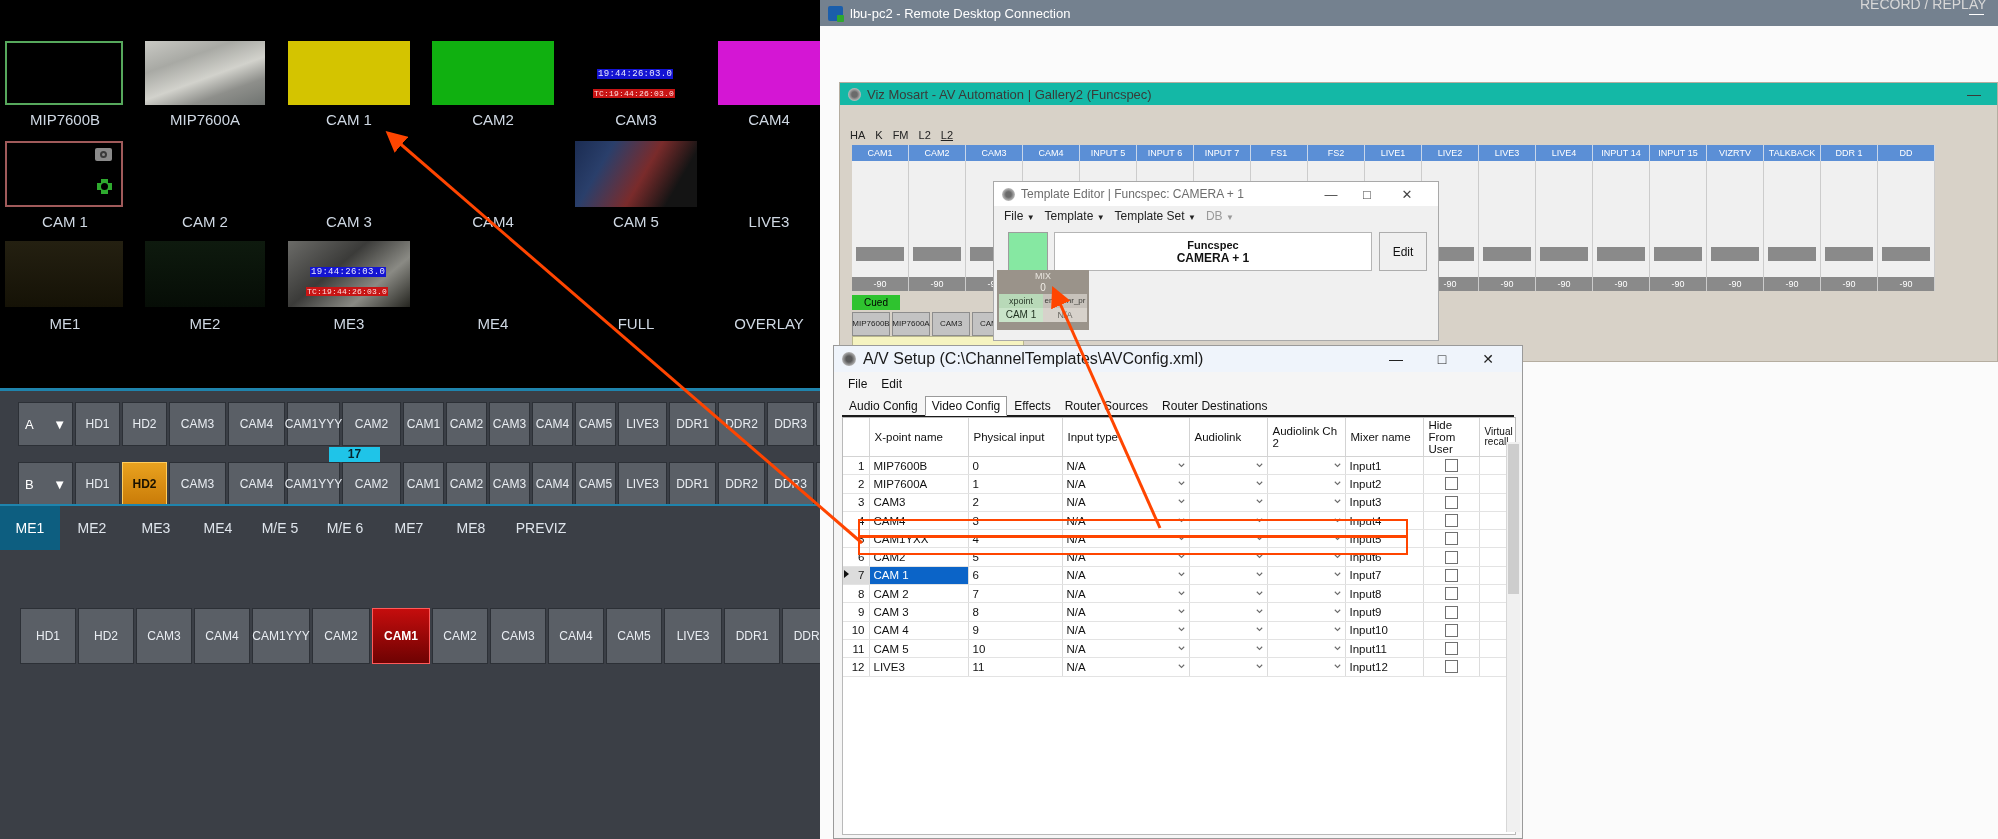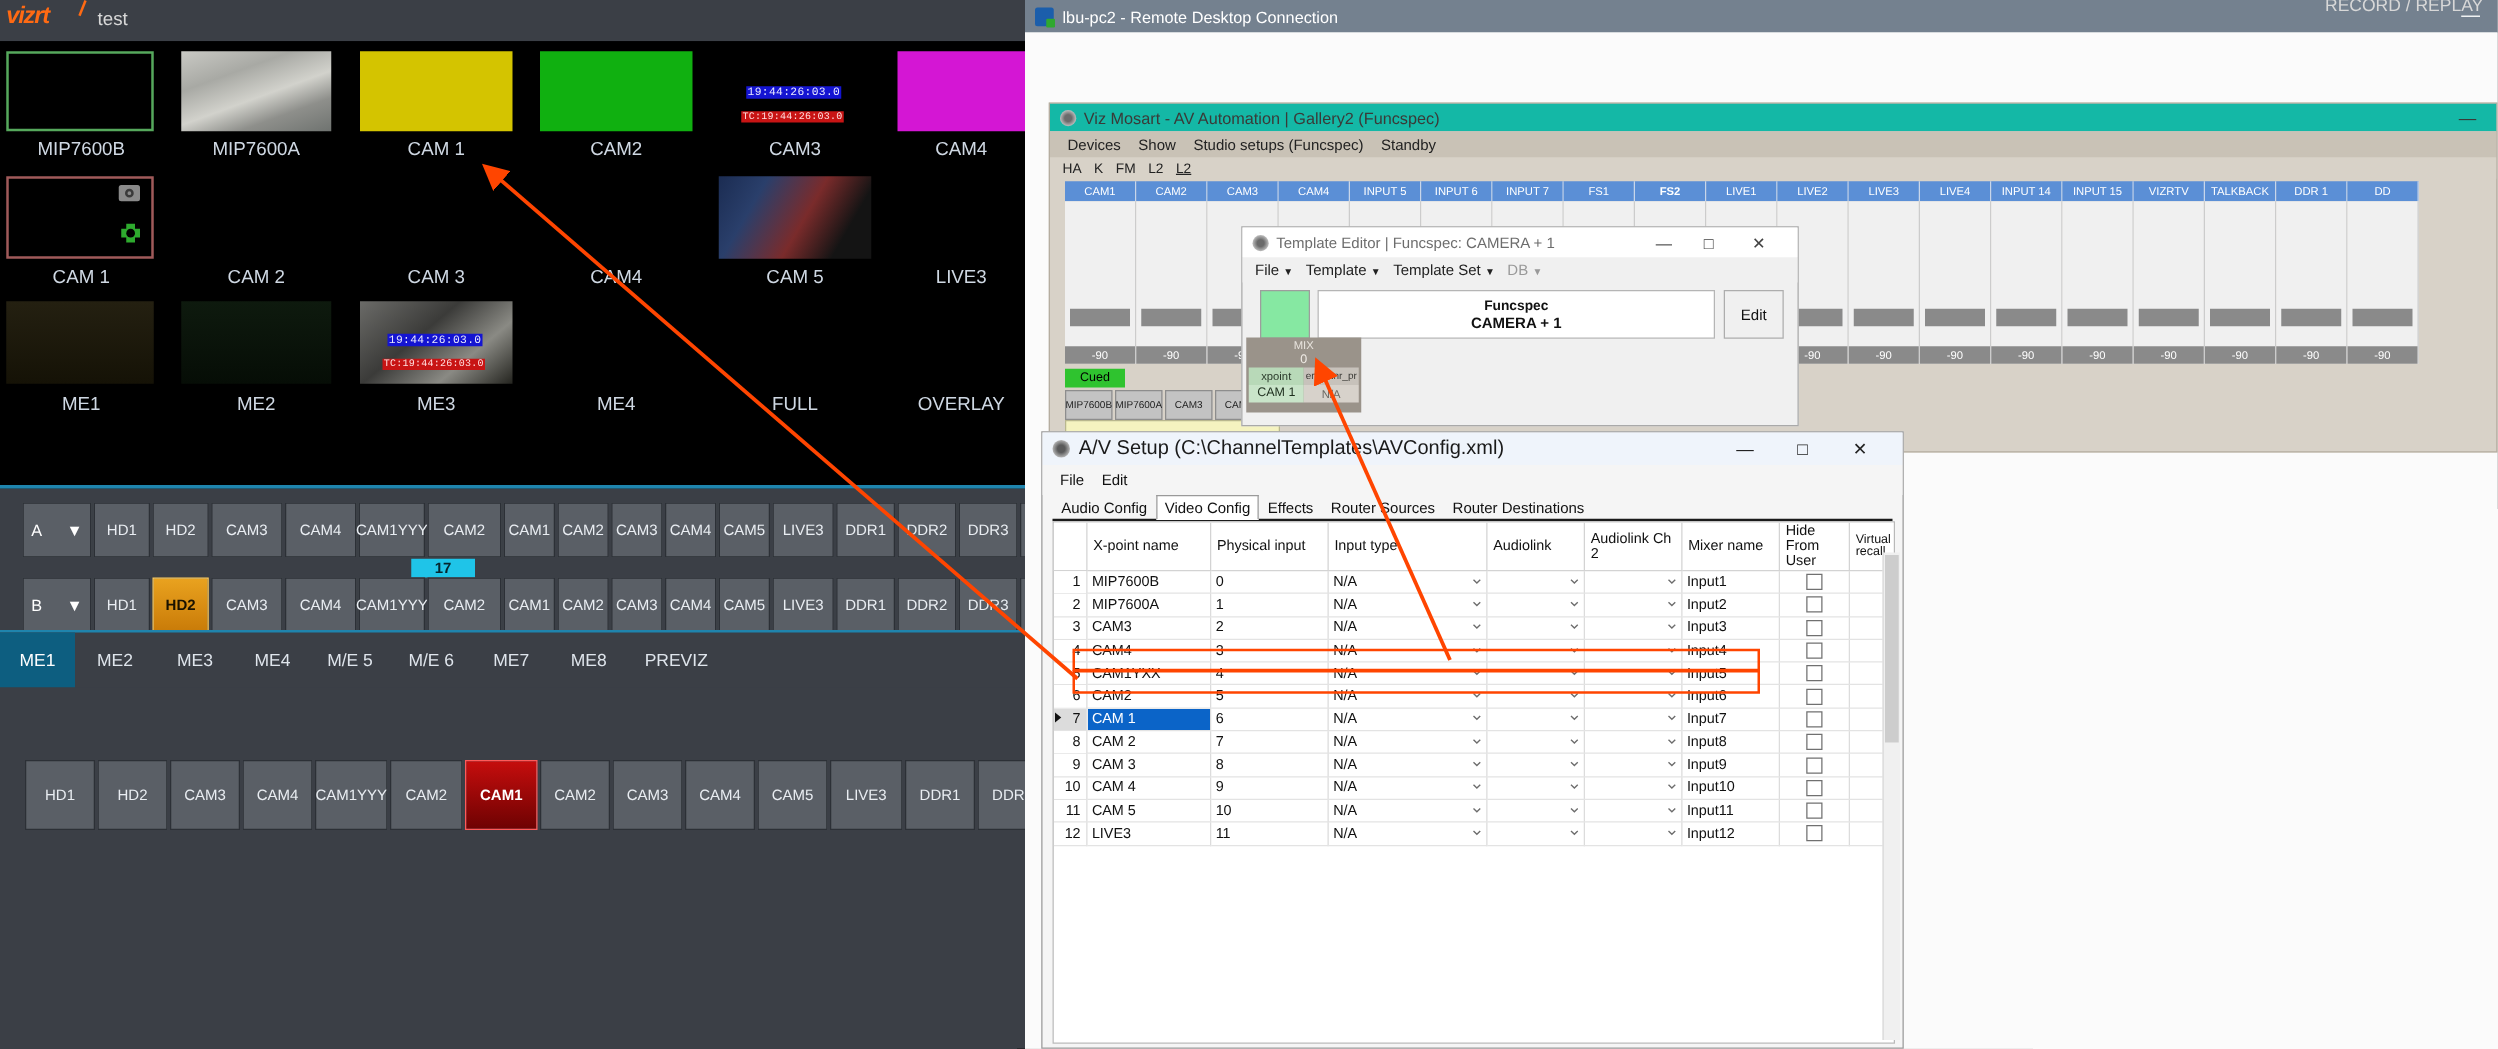--- a/index.html
+++ b/index.html
@@ -120,26 +120,20 @@
 
   
   #overlay-svg{left:0;top:0;width:1998px;height:839px;pointer-events:none;}
   .hl-box{position:absolute;border:2px solid #ff4500;box-sizing:border-box;}
 </style>
 </head>
 <body>
 
 <div class="abs" id="vizapp">
 
-  <div class="abs" id="viz-topbar">
-    <div class="abs" id="viz-logo">
-      <span>vizrt</span><span class="tick"></span>
-    </div>
-    <div class="abs" id="viz-title">test</div>
-  </div>
 
   <div class="abs" id="mv">
 
     <div class="mv-cell" style="left:5px;top:8px;width:120px;height:96px;">
       <div class="mv-thumb" style="width:118px;height:64px;background:#000;border:2px solid #56a85c;box-sizing:border-box;"></div>
       <div class="mv-label" style="top:70px;">MIP7600B</div>
     </div>
     <div class="mv-cell" style="left:145px;top:8px;width:120px;height:96px;">
       <div class="mv-thumb mv-img-hall" style="width:120px;height:64px;"></div>
       <div class="mv-label" style="top:70px;">MIP7600A</div>
@@ -473,43 +467,37 @@
 <div class="abs" id="right-strip">
   <div class="abs" style="left:370px;top:-4px;color:#d8d8d8;font-size:14px;">RECORD / REPLAY</div>
 </div>
 
 <div class="abs" id="mosart">
   <div id="mosart-title">
     <span style="display:inline-block;width:13px;height:13px;margin-right:6px;background:radial-gradient(circle,#6b6b6b 30%,#bdbdbd 70%);border-radius:50%;"></span>
     <span>Viz Mosart - AV Automation | Gallery2 (Funcspec)</span>
     <span id="mosart-min">—</span>
   </div>
-  <div id="mosart-menu">
-    <span>Devices</span>
-    <span>Show</span>
-    <span>Studio setups (Funcspec)</span>
-    <span>Standby</span>
-  </div>
   <div id="mosart-sub">
     <span>HA</span>
     <span>K</span>
     <span>FM</span>
     <span>L2</span>
     <span class="ul">L2</span>
   </div>
   <div id="mosart-hdr">
       <div class="mhdr" style="width: 56px;">CAM1</div>
       <div class="mhdr" style="width: 56px;">CAM2</div>
       <div class="mhdr" style="width: 56px;">CAM3</div>
       <div class="mhdr" style="width: 56px;">CAM4</div>
       <div class="mhdr" style="width: 56px;">INPUT 5</div>
       <div class="mhdr" style="width: 56px;">INPUT 6</div>
       <div class="mhdr" style="width: 56px;">INPUT 7</div>
       <div class="mhdr" style="width: 56px;">FS1</div>
-      <div class="mhdr" style="width: 56px; font-weight: bold;">FS2</div>
+      <div class="mhdr" style="width: 56px;">FS2</div>
       <div class="mhdr" style="width: 56px;">LIVE1</div>
       <div class="mhdr" style="width: 56px;">LIVE2</div>
       <div class="mhdr" style="width: 56px;">LIVE3</div>
       <div class="mhdr" style="width: 56px;">LIVE4</div>
       <div class="mhdr" style="width: 56px; text-align: center;">INPUT 14</div>
       <div class="mhdr" style="width: 56px;">INPUT 15</div>
       <div class="mhdr" style="width: 56px;">VIZRTV</div>
       <div class="mhdr" style="width: 56px;">TALKBACK</div>
       <div class="mhdr" style="width: 56px;">DDR 1</div>
       <div class="mhdr" style="width: 56px;">DD</div>

